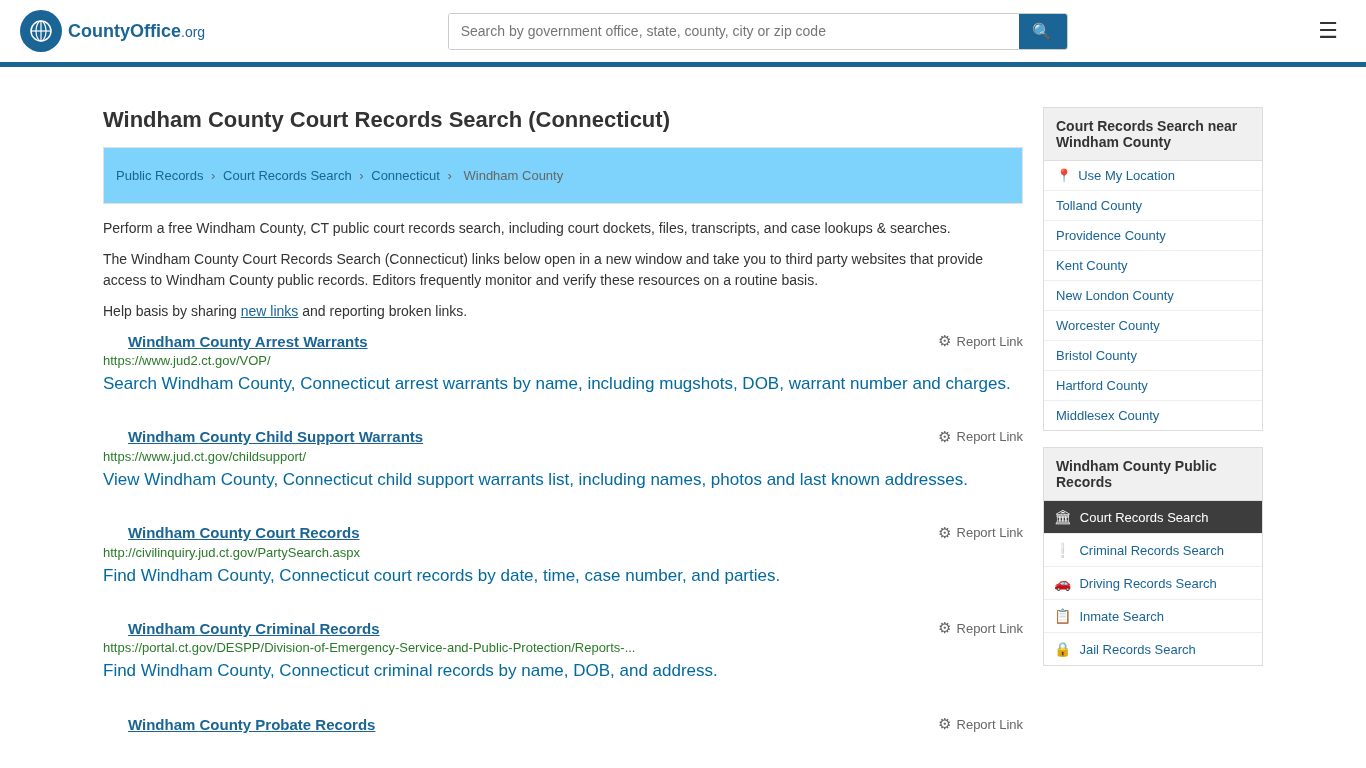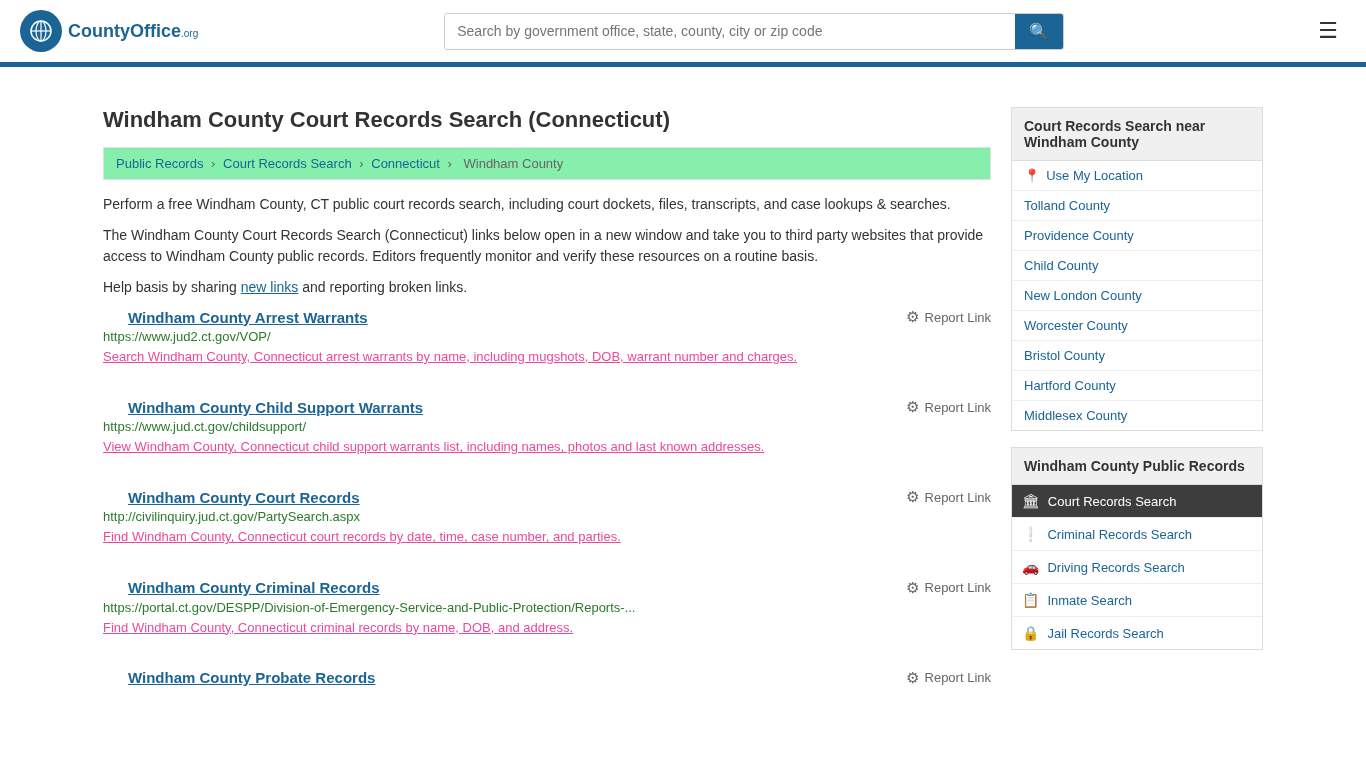--- a/index.html
+++ b/index.html
@@ -31,21 +31,21 @@
       font-size: 18px;
       font-weight: bold;
       flex-shrink: 0;
     }
     .logo-text {
       font-size: 18px;
       color: #333;
       font-weight: bold;
     }
     .logo-text span { color: #1a6496; }
-    .logo-org { color: #666; font-weight: normal; font-size: 10px; }
+    .logo-org { color: #666; font-weight: normal; font-size: 14px; }
 
     .search-area {
       display: flex;
       align-items: center;
       gap: 8px;
       flex: 1;
       max-width: 620px;
       margin: 0 30px;
     }
     .search-input-wrap {
@@ -85,37 +85,37 @@
       max-width: 1200px;
       margin: 0 auto;
       padding: 20px 20px;
       display: flex;
       gap: 20px;
     }
     .main-content {
       flex: 1;
     }
     .sidebar {
-      width: 252px;
+      width: 220px;
       flex-shrink: 0;
     }
 
     
     .page-title {
       font-size: 22px;
       font-weight: bold;
       color: #333;
       margin-bottom: 14px;
     }
 
     
     .breadcrumb {
-      background: #86efac;
+      background: #7dd3fc;
       border: 1px solid #e0e0e0;
-      padding: 8px 12px;
+      padding: 20px 12px;
       font-size: 13px;
       margin-bottom: 14px;
       color: #666;
     }
     .breadcrumb a { color: #1a6496; text-decoration: none; }
     .breadcrumb span { margin: 0 4px; }
 
     
     .description {
       font-size: 14px;
@@ -157,24 +157,23 @@
       font-size: 15px;
       color: #666;
     }
     .record-url {
       color: #2a7a2a;
       font-size: 13px;
       margin-bottom: 4px;
       cursor: pointer;
     }
     .record-desc {
-      font-size: 13px;
-      color: #ec4899;
+      font-size: 17px;
+      color: #0369a1;
       line-height: 1.4;
-      text-decoration: underline;
     }
 
     
     .sidebar-section-header {
       background: #f0f0f0;
       padding: 10px 12px;
       font-size: 14px;
       font-weight: bold;
       color: #333;
       margin-bottom: 0;
@@ -354,21 +353,21 @@
   <div class="sidebar">
 
     <div class="sidebar-section-header">Court Records Search near Windham County</div>
     <ul class="sidebar-list" id="nearby-list">
     <li class="use-my-location">
           <span class="location-pin">📍</span>
           <a href="#">Use My Location</a>
         </li>
         <li><a href="#">Tolland County</a></li>
         <li><a href="#">Providence County</a></li>
-        <li><a href="#">Child County</a></li>
+        <li><a href="#">Kent County</a></li>
         <li><a href="#">New London County</a></li>
         <li><a href="#">Worcester County</a></li>
         <li><a href="#">Bristol County</a></li>
         <li><a href="#">Hartford County</a></li>
         <li><a href="#">Middlesex County</a></li>
       </ul>
 
     <div class="sidebar-section-header">Windham County Public Records</div>
     <ul class="sidebar-record-list" id="public-records-list">
     <li class="active">

